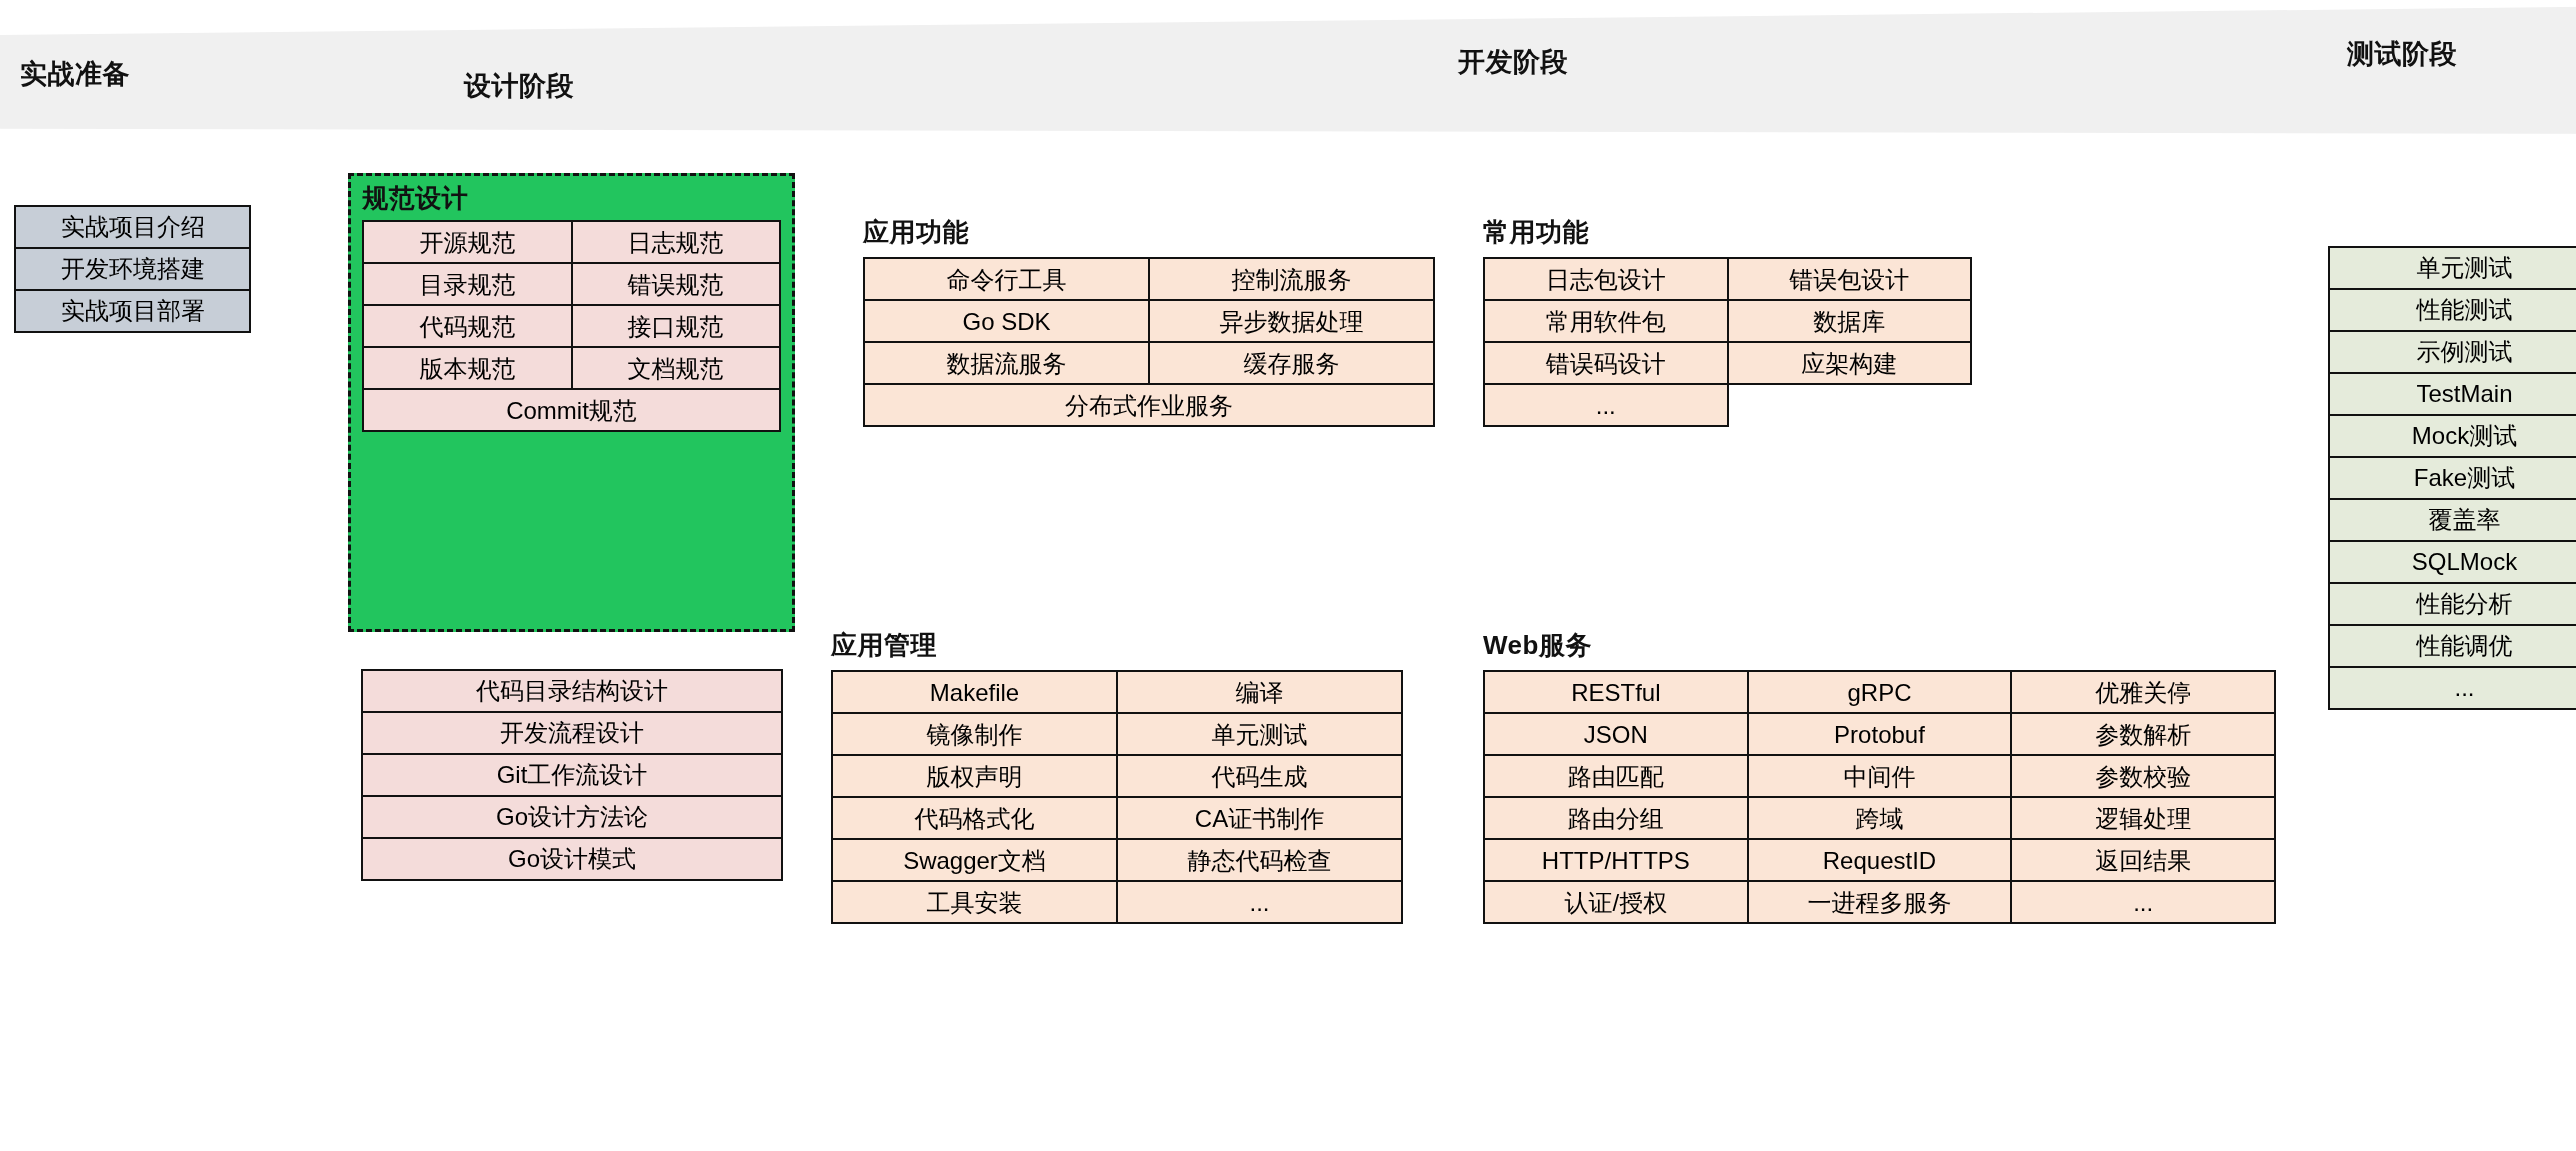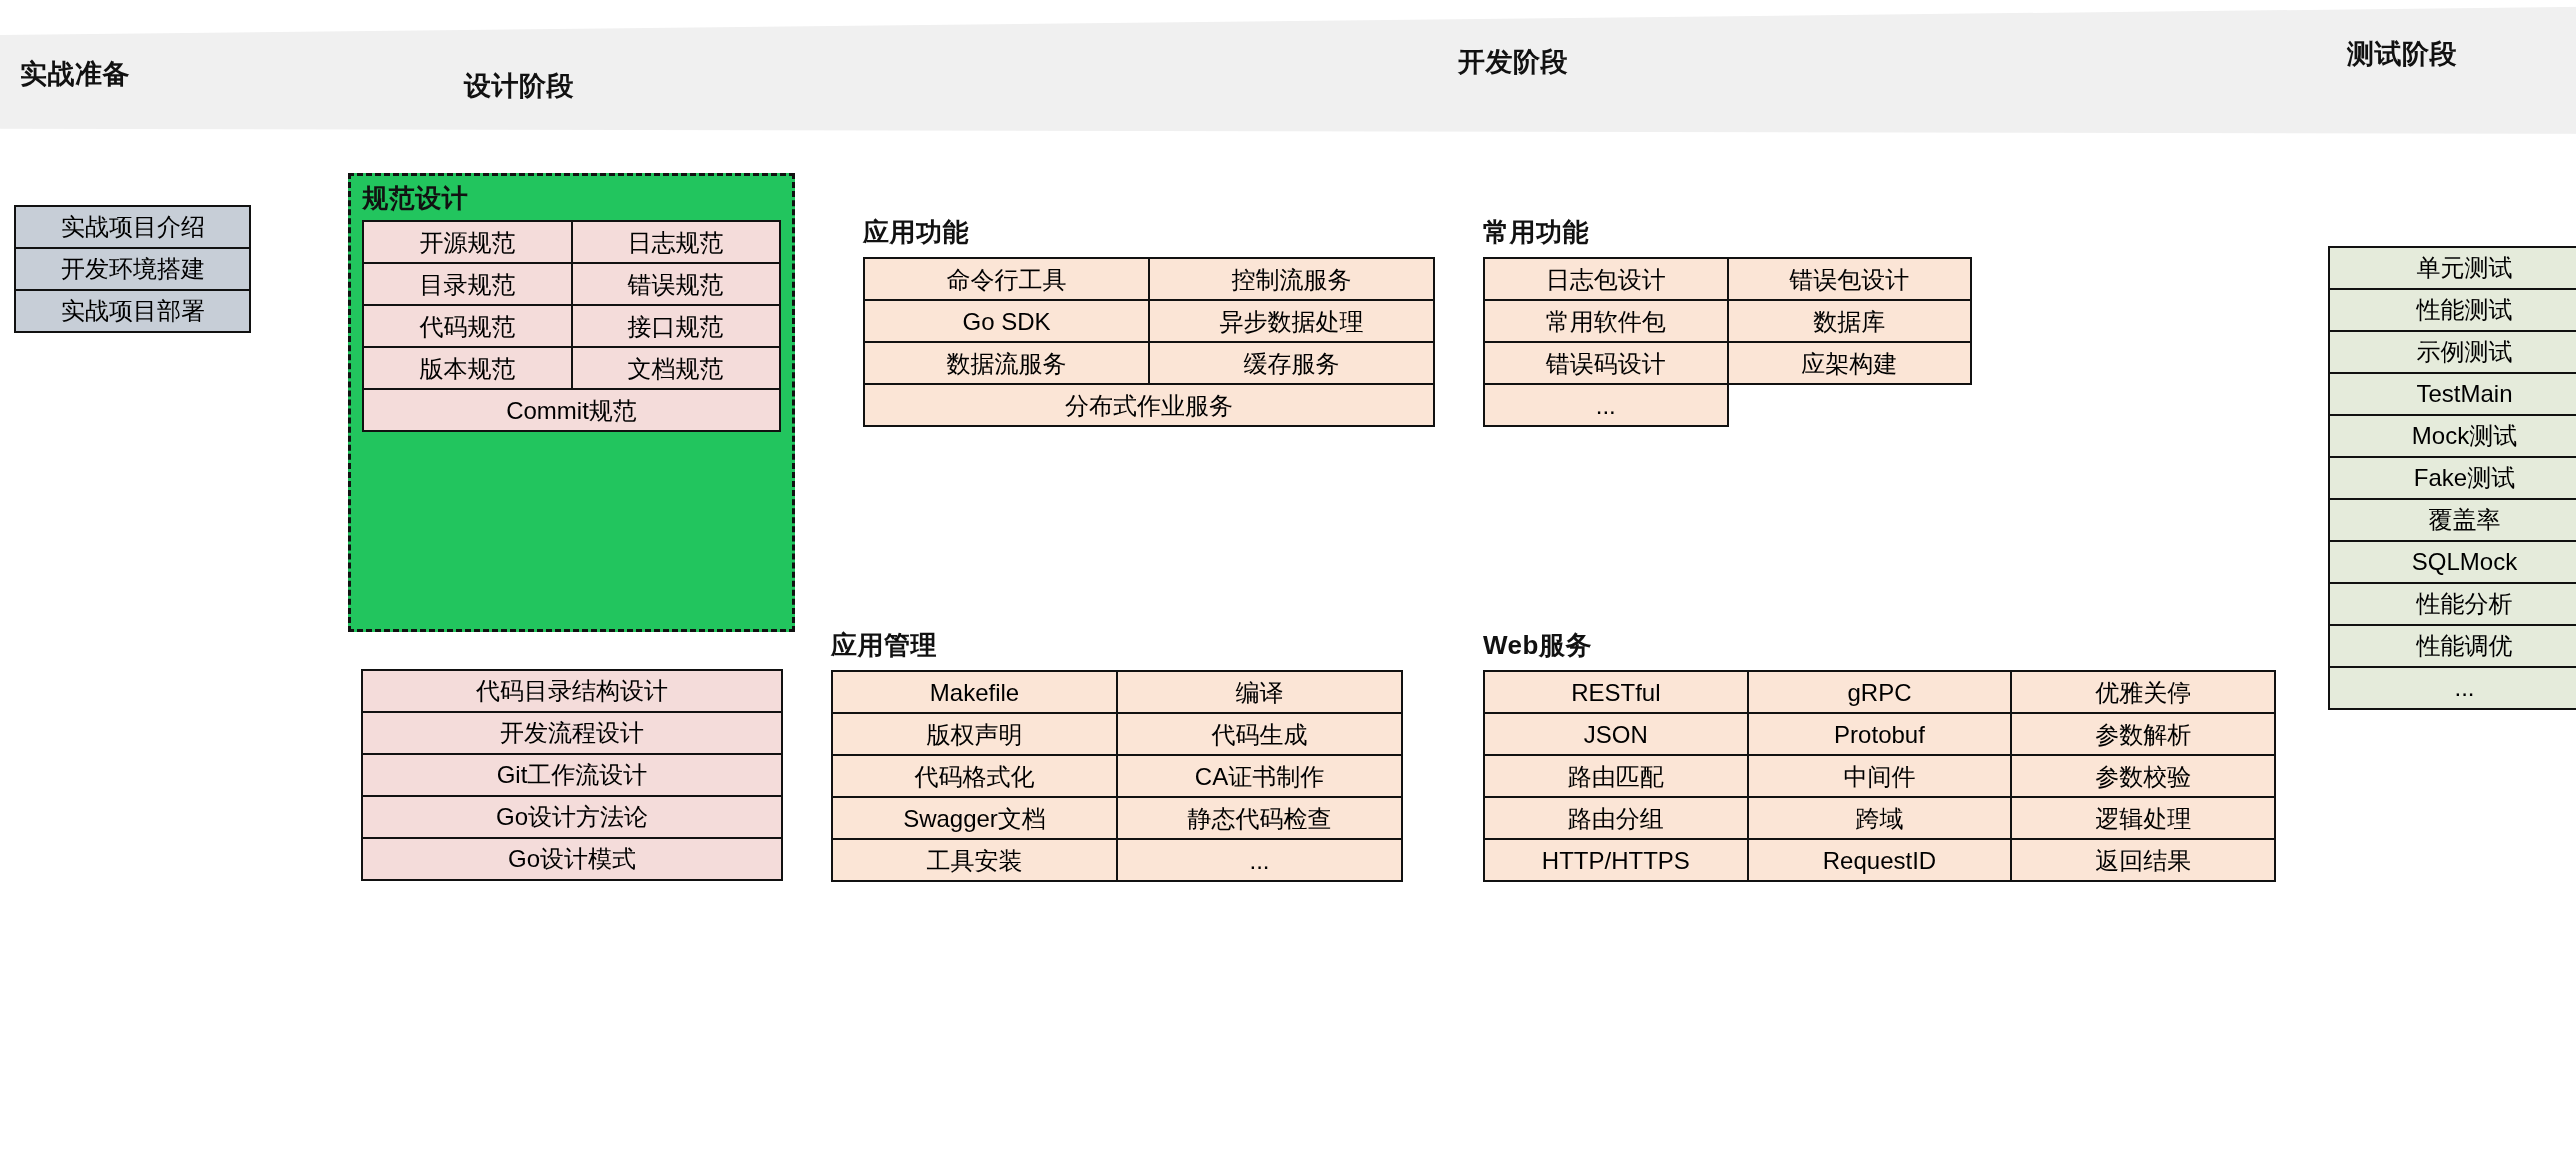--- a/index.html
+++ b/index.html
@@ -140,20 +140,24 @@
 
 <div class="grp" style="left:831px;top:628px;width:572px;">
   <div class="grp-title">应用管理</div>
   <table class="tbl peach">
       <tbody>
     <tr>
       <td>Makefile</td>
       <td>编译</td>
     </tr>
     <tr>
+      <td>镜像制作</td>
+      <td>单元测试</td>
+    </tr>
+    <tr>
       <td>版权声明</td>
       <td>代码生成</td>
     </tr>
     <tr>
       <td>代码格式化</td>
       <td>CA证书制作</td>
     </tr>
     <tr>
       <td>Swagger文档</td>
       <td>静态代码检查</td>
@@ -212,20 +216,25 @@
     <tr>
       <td>路由分组</td>
       <td>跨域</td>
       <td>逻辑处理</td>
     </tr>
     <tr>
       <td>HTTP/HTTPS</td>
       <td>RequestID</td>
       <td>返回结果</td>
     </tr>
+    <tr>
+      <td>认证/授权</td>
+      <td>一进程多服务</td>
+      <td>...</td>
+    </tr>
   </tbody>
     </table>
 </div>
 
 <div class="grp" style="left:2328px;top:246px;width:273px;">
   <table class="tbl green">
       <tbody>
     <tr>
           <td>单元测试</td>
         </tr>

